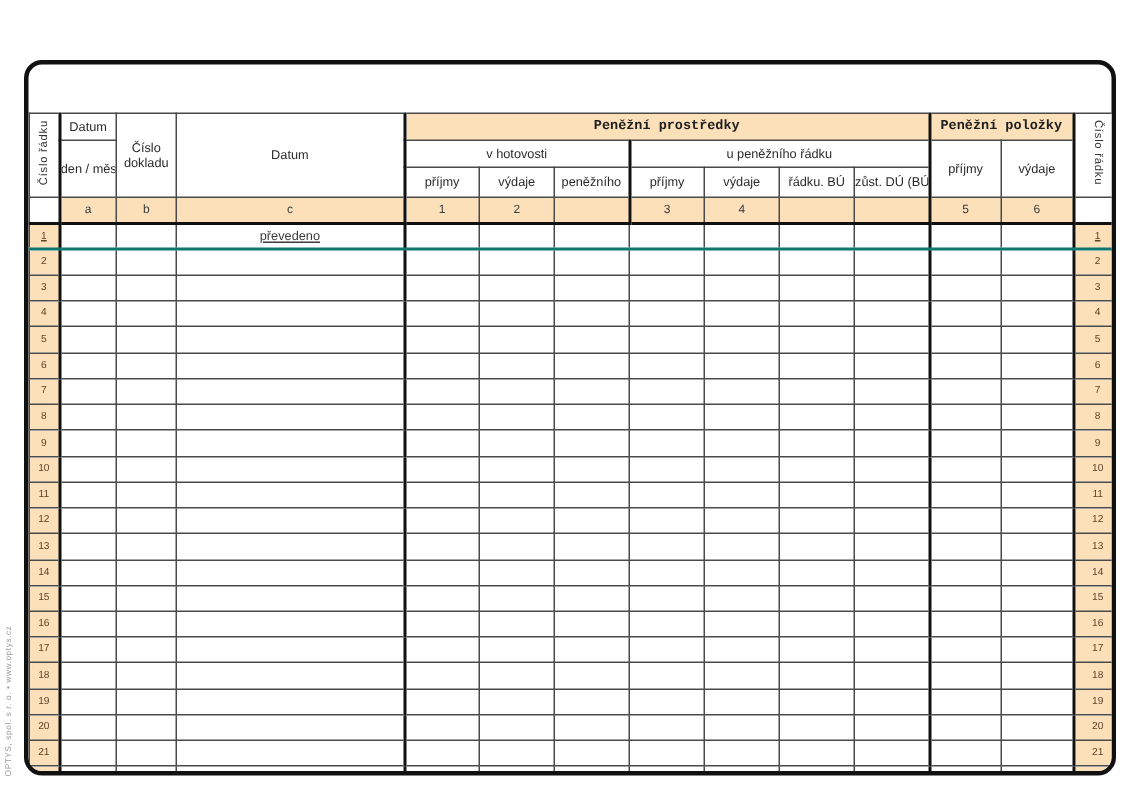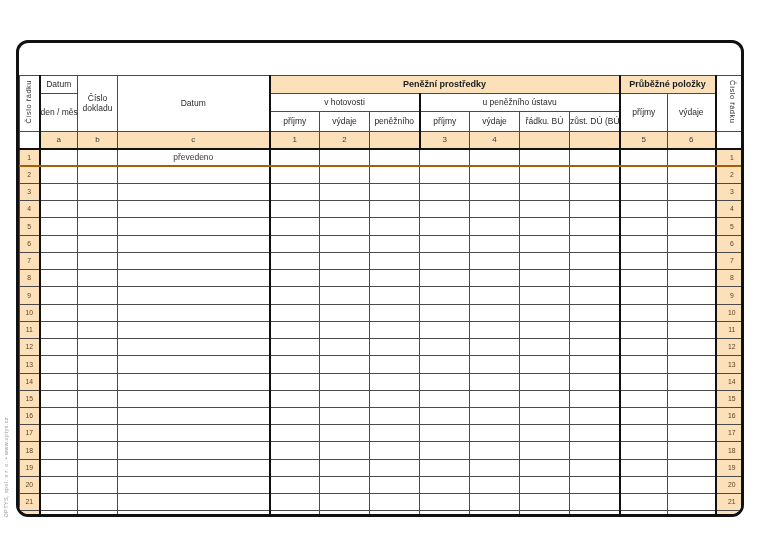--- a/index.html
+++ b/index.html
@@ -8,32 +8,32 @@
   .sheet{
     position:absolute;left:16px;top:40px;width:728px;height:477px;
     border:3px solid #111;border-radius:12px;overflow:hidden;box-sizing:border-box;background:#fff;
   }
   table{border-collapse:collapse;table-layout:fixed;width:100%;height:100%;margin-top:32px;}
   td{border:1px solid #4a4a4a;padding:0;text-align:center;vertical-align:middle;
      font-size:8.5px;line-height:1.15;overflow:hidden;white-space:nowrap;}
 
   .peach{background:#fbe0ba;}
   .white{background:#ffffff;}
-  .band{font-weight:bold;font-size:9px;color:#1d1d1d;}
+  .band{font-weight:bold;font-size:9px;color:#1d1d1d;font-family:Liberation Mono, monospace;}
   .sub{font-size:8.5px;color:#2a2a2a;}
   .vtext-up span{writing-mode:vertical-rl;transform:rotate(180deg);font-size:7.5px;letter-spacing:.5px;color:#333;}
   .vtext-down span{writing-mode:vertical-rl;font-size:7.5px;letter-spacing:.5px;color:#333;}
 
   
   .br2{border-right:2px solid #111;}
   .bl2{border-left:2px solid #111;}
   .letters td{border-bottom:2px solid #111;font-size:8px;color:#3d3d3d;height:16px;}
   tr.hr1{height:18px;} tr.hr2{height:18px;} tr.hr3{height:20px;}
   tbody tr{height:17px;}
-  tbody tr.row-first td{border-bottom:2px solid #a16207;}
+  tbody tr.row-first td{border-bottom:2px solid #0f766e;text-decoration:underline;}
   tbody tr.row-last td{border-top:2px solid #0f172a;}
 
   .numcell{font-size:6.8px;color:#5c4326;background:#fbe0ba;}
   .entry{background:#fff;}
   .rowtext{font-size:8.5px;color:#3a3a3a;}
 
   .edge-print{
     position:absolute;left:3px;bottom:18px;
     writing-mode:vertical-rl;transform:rotate(180deg);
     font-size:5.5px;color:#9a9a9a;letter-spacing:.4px;
@@ -60,27 +60,27 @@
         <col style="width:48px">
         <col style="width:32px">
     </colgroup>
     <thead>
       <tr class="hr1">
         <td rowspan="3" class="white vtext-up br2"><span>Číslo řádku</span></td>
         <td class="white sub">Datum</td>
         <td rowspan="3" class="white sub" style="white-space:normal">Číslo dokladu</td>
         <td rowspan="3" class="white sub br2">Datum</td>
         <td colspan="7" class="peach band br2">Peněžní prostředky</td>
-        <td colspan="2" class="peach band br2">Průběžné položky</td>
+        <td colspan="2" class="peach band br2">Peněžní položky</td>
         <td rowspan="3" class="white vtext-down"><span>Číslo řádku</span></td>
       </tr>
       <tr class="hr2">
         <td rowspan="2" class="white sub">den / měsíc</td>
         <td colspan="3" class="white sub">v hotovosti</td>
-        <td colspan="4" class="white sub bl2 br2">u peněžního ústavu</td>
+        <td colspan="4" class="white sub bl2 br2">u peněžního řádku</td>
         <td rowspan="2" class="white sub">příjmy</td>
         <td rowspan="2" class="white sub br2">výdaje</td>
       </tr>
       <tr class="hr3">
         <td class="white sub">příjmy</td>
         <td class="white sub">výdaje</td>
         <td class="white sub">peněžního</td>
         <td class="white sub bl2">příjmy</td>
         <td class="white sub">výdaje</td>
         <td class="white sub">řádku. BÚ</td>

